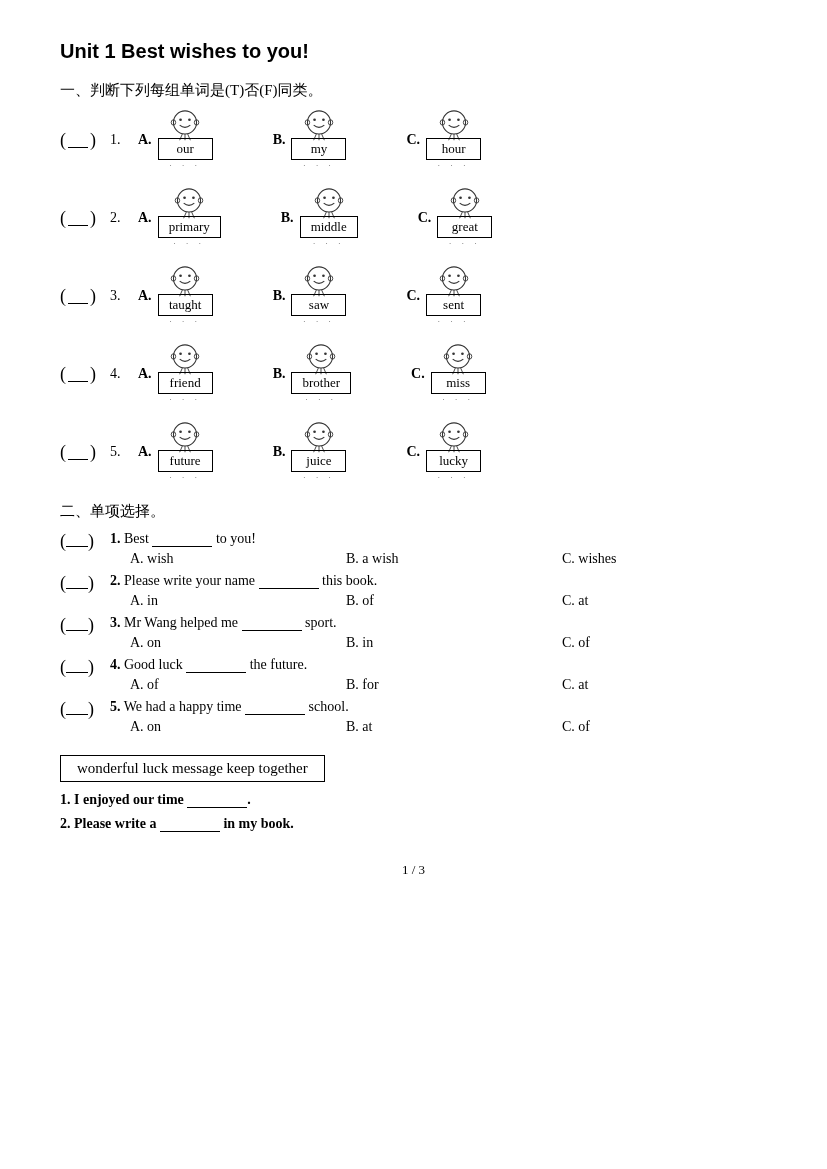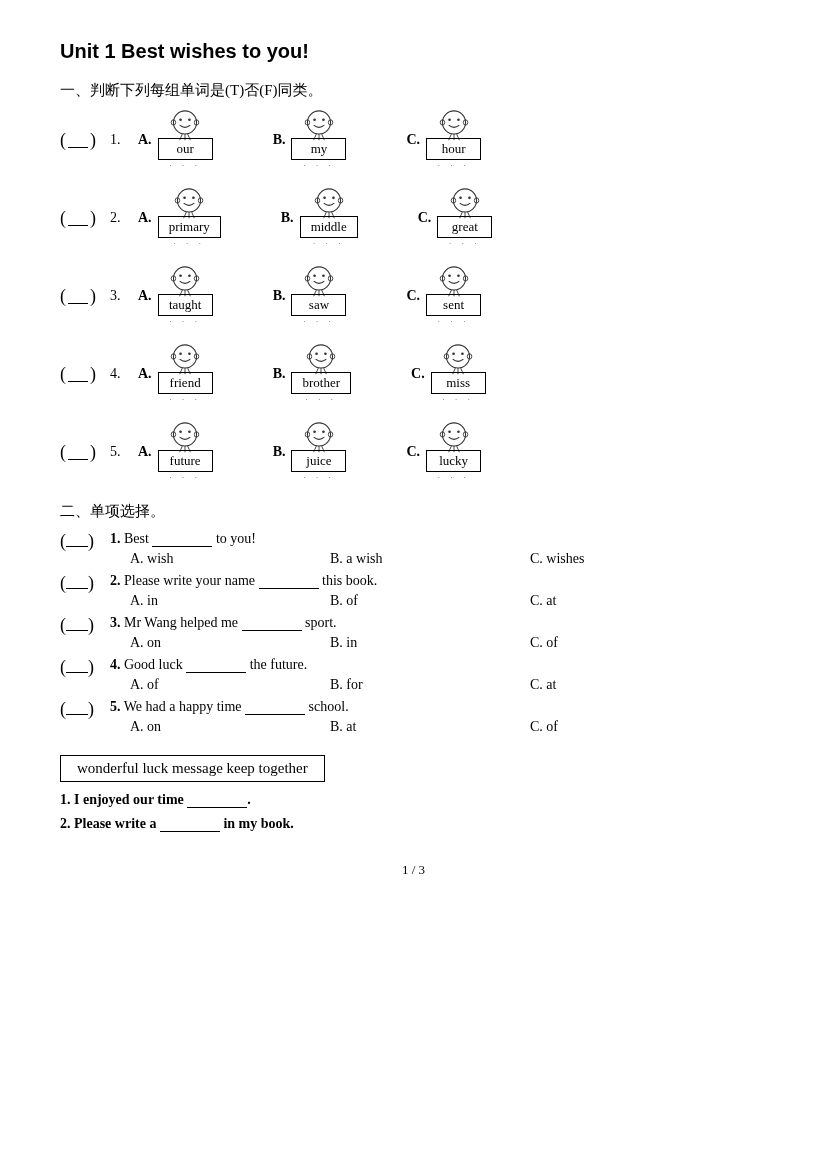--- a/index.html
+++ b/index.html
@@ -84,21 +84,21 @@
       margin-bottom: 6px;
     }
     .mc-bracket {
       width: 50px;
       font-size: 18px;
     }
     .mc-content { flex: 1; }
     .mc-question { margin-bottom: 4px; font-size: 14px; }
     .mc-options {
       display: flex;
-      gap: 0px;
+      gap: 16px;
       font-size: 14px;
       padding-left: 20px;
     }
     .mc-opt {
       width: 200px;
     }
     .blank {
       display: inline-block;
       border-bottom: 1px solid #000;
       min-width: 60px;

